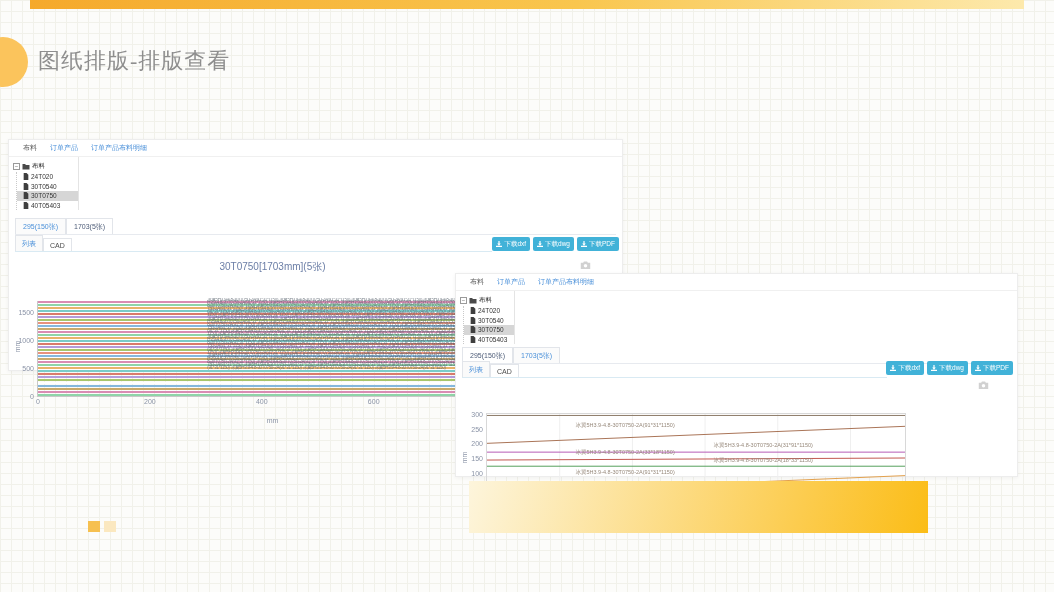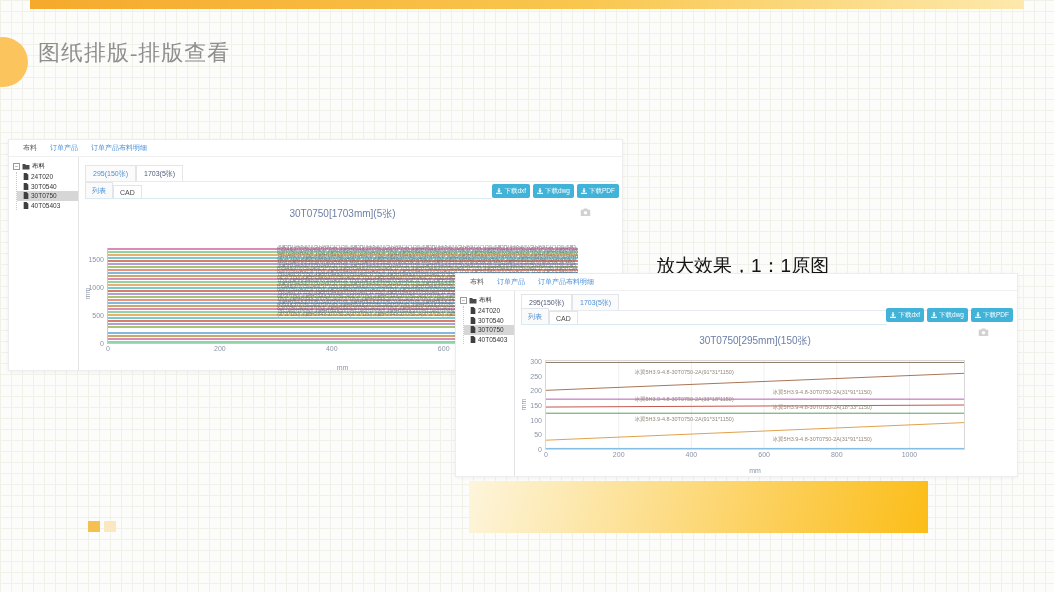--- a/index.html
+++ b/index.html
@@ -7,36 +7,36 @@
     position:relative;width:1054px;height:592px;overflow:hidden;
     background-color:#fcfcfa;
     background-image:linear-gradient(#f1f1ea 1px,transparent 1px),
                      linear-gradient(90deg,#f1f1ea 1px,transparent 1px);
     background-size:11px 11px;
     font-family:"Liberation Sans","DejaVu Sans",sans-serif;
   }
   .topbar{position:absolute;left:30px;right:30px;top:0;height:9px;
     background:linear-gradient(90deg,#f5a92c,#f9c64e 55%,#fde9ac);}
   .deco-circle{position:absolute;left:-22px;top:37px;width:50px;height:50px;border-radius:50%;background:#fbc45c;}
-  .page-title{position:absolute;left:38px;top:38px;font-size:22px;color:#8e8e8e;letter-spacing:1px;
+  .page-title{position:absolute;left:38px;top:46px;font-size:22px;color:#8e8e8e;letter-spacing:1px;
     font-family:"Liberation Serif","DejaVu Serif",serif;}
   .caption{position:absolute;font-size:19px;color:#141414;}
   .caption-normal{left:64px;top:396px;}
   .caption-zoom{left:656px;top:253px;}
 
   
   .window{position:absolute;background:#fff;border:1px solid #ededed;box-shadow:0 1px 4px rgba(0,0,0,.05);box-sizing:border-box;}
   .win1{left:8px;top:139px;width:615px;height:232px;}
   .win2{left:455px;top:273px;width:563px;height:204px;}
 
   .nav{height:16px;display:flex;align-items:center;gap:13px;padding-left:14px;border-bottom:1px solid #f0f0f0;font-size:7px;}
   .nav .t{color:#4a90d9;cursor:pointer;}
   .nav .t.active{color:#5a5a5a;}
 
-  .win-body{display:flex;height:calc(100% - 17px);}
+  .win-body{display:flex;height:calc(100% - 17px);flex-direction:column;}
   .tree{border-right:1px solid #e4e4e4;padding:5px 0 0 4px;font-size:6.5px;color:#333;flex:none;box-sizing:border-box;}
   .win1 .tree{width:70px;}
   .win2 .tree{width:59px;}
   .tree-root{display:flex;align-items:center;gap:2px;height:9px;}
   .expander{width:7px;height:7px;border:1px solid #9a9a9a;color:#666;font-size:6px;line-height:5px;text-align:center;box-sizing:border-box;background:#fff;flex:none;}
   .expander::before{content:"\2212";}
   .tree-items{margin-left:3px;border-left:1px dotted #c9c9c9;margin-top:1px;}
   .tree-item{display:flex;align-items:center;gap:2px;height:9.5px;padding-left:6px;white-space:nowrap;}
   .tree-item.sel{background:#d6d6d6;}
   .tree svg{flex:none;}
@@ -226,21 +226,20 @@
             <span class="ytick" style="top: 70.64%;">500</span>
             <span class="ytick" style="top: 41.2801%;">1000</span>
             <span class="ytick" style="top: 11.9201%;">1500</span>
           </div>
         <div class="xlabel">mm</div>
         <div class="ylabel">mm</div>
       </div>
     </div>
   </div>
 
-  <div class="caption caption-zoom">放大效果，1：1原图</div>
 
   <div class="window win2">
     <div class="nav">
       <span class="t active">布料</span>
       <span class="t">订单产品</span>
       <span class="t">订单产品布料明细</span>
     </div>
     <div class="win-body">
       <div class="tree">
         <div class="tree-root">
@@ -305,21 +304,20 @@
               </svg>
             <span>下载PDF</span>
           </button>
         </div>
         <div class="camera">
           <svg width="11" height="8" viewBox="0 0 14 10">
               <path d="M1 2h3l1-1.5h4L10 2h3v8H1z" fill="#c6c6c6"></path>
               <circle cx="7" cy="6" r="2.2" fill="#fff"></circle>
             </svg>
         </div>
-        <div class="chart-title">30T0750[295mm](150张)</div>
         <div class="plot" id="plot2">
             <svg viewBox="0 0 420 90" preserveAspectRatio="none">
               <line x1="73.04347826086956" x2="73.04347826086956" y1="0" y2="90" stroke="#efefef" stroke-width="1" vector-effect="non-scaling-stroke"></line>
               <line x1="146.08695652173913" x2="146.08695652173913" y1="0" y2="90" stroke="#efefef" stroke-width="1" vector-effect="non-scaling-stroke"></line>
               <line x1="219.1304347826087" x2="219.1304347826087" y1="0" y2="90" stroke="#efefef" stroke-width="1" vector-effect="non-scaling-stroke"></line>
               <line x1="292.17391304347825" x2="292.17391304347825" y1="0" y2="90" stroke="#efefef" stroke-width="1" vector-effect="non-scaling-stroke"></line>
               <line x1="365.2173913043478" x2="365.2173913043478" y1="0" y2="90" stroke="#efefef" stroke-width="1" vector-effect="non-scaling-stroke"></line>
               <line x1="0" y1="1.5" x2="420" y2="1.5" stroke="#8d7b68" stroke-width="1" vector-effect="non-scaling-stroke"></line>
               <line x1="0" y1="30" x2="420" y2="12.599999999999994" stroke="#aa7558" stroke-width="1" vector-effect="non-scaling-stroke"></line>
               <line x1="0" y1="39" x2="420" y2="39" stroke="#b65bb6" stroke-width="1" vector-effect="non-scaling-stroke"></line>

